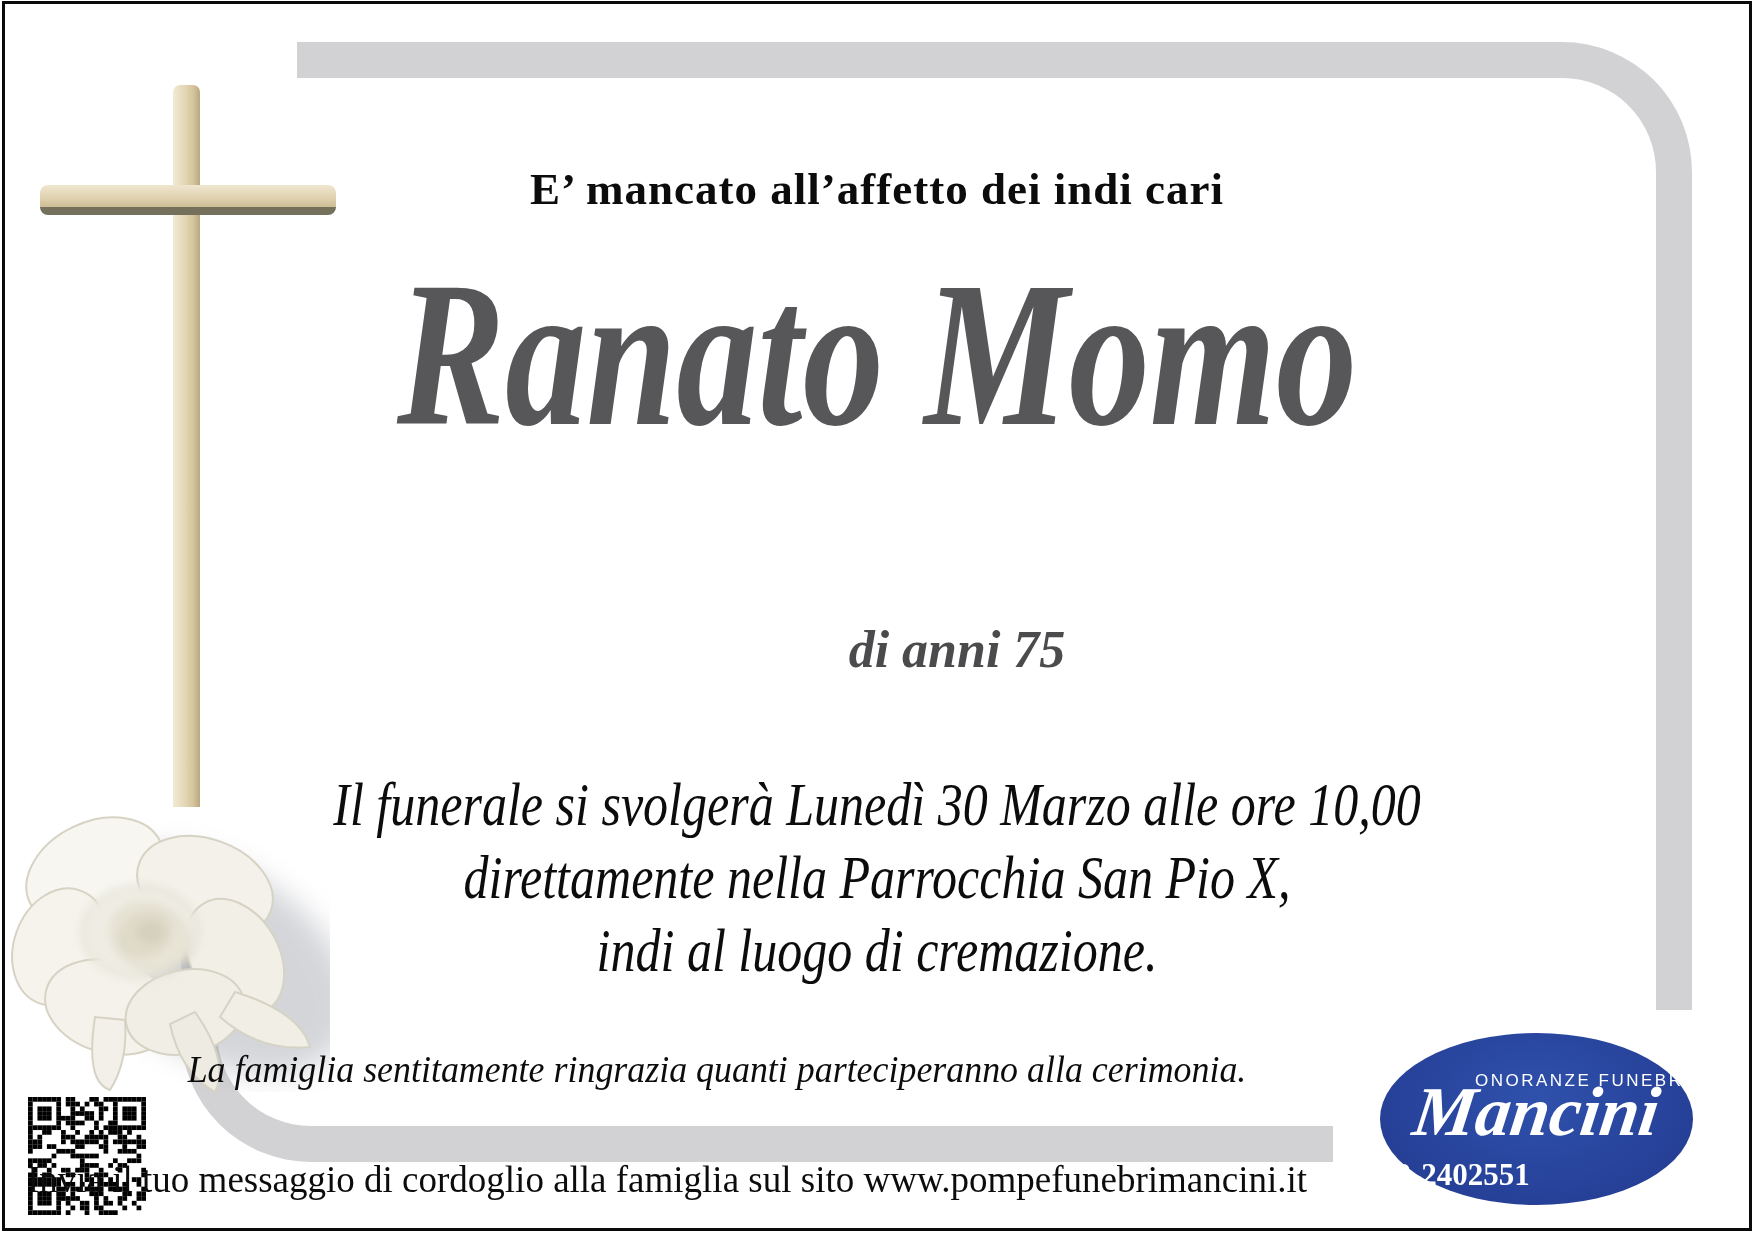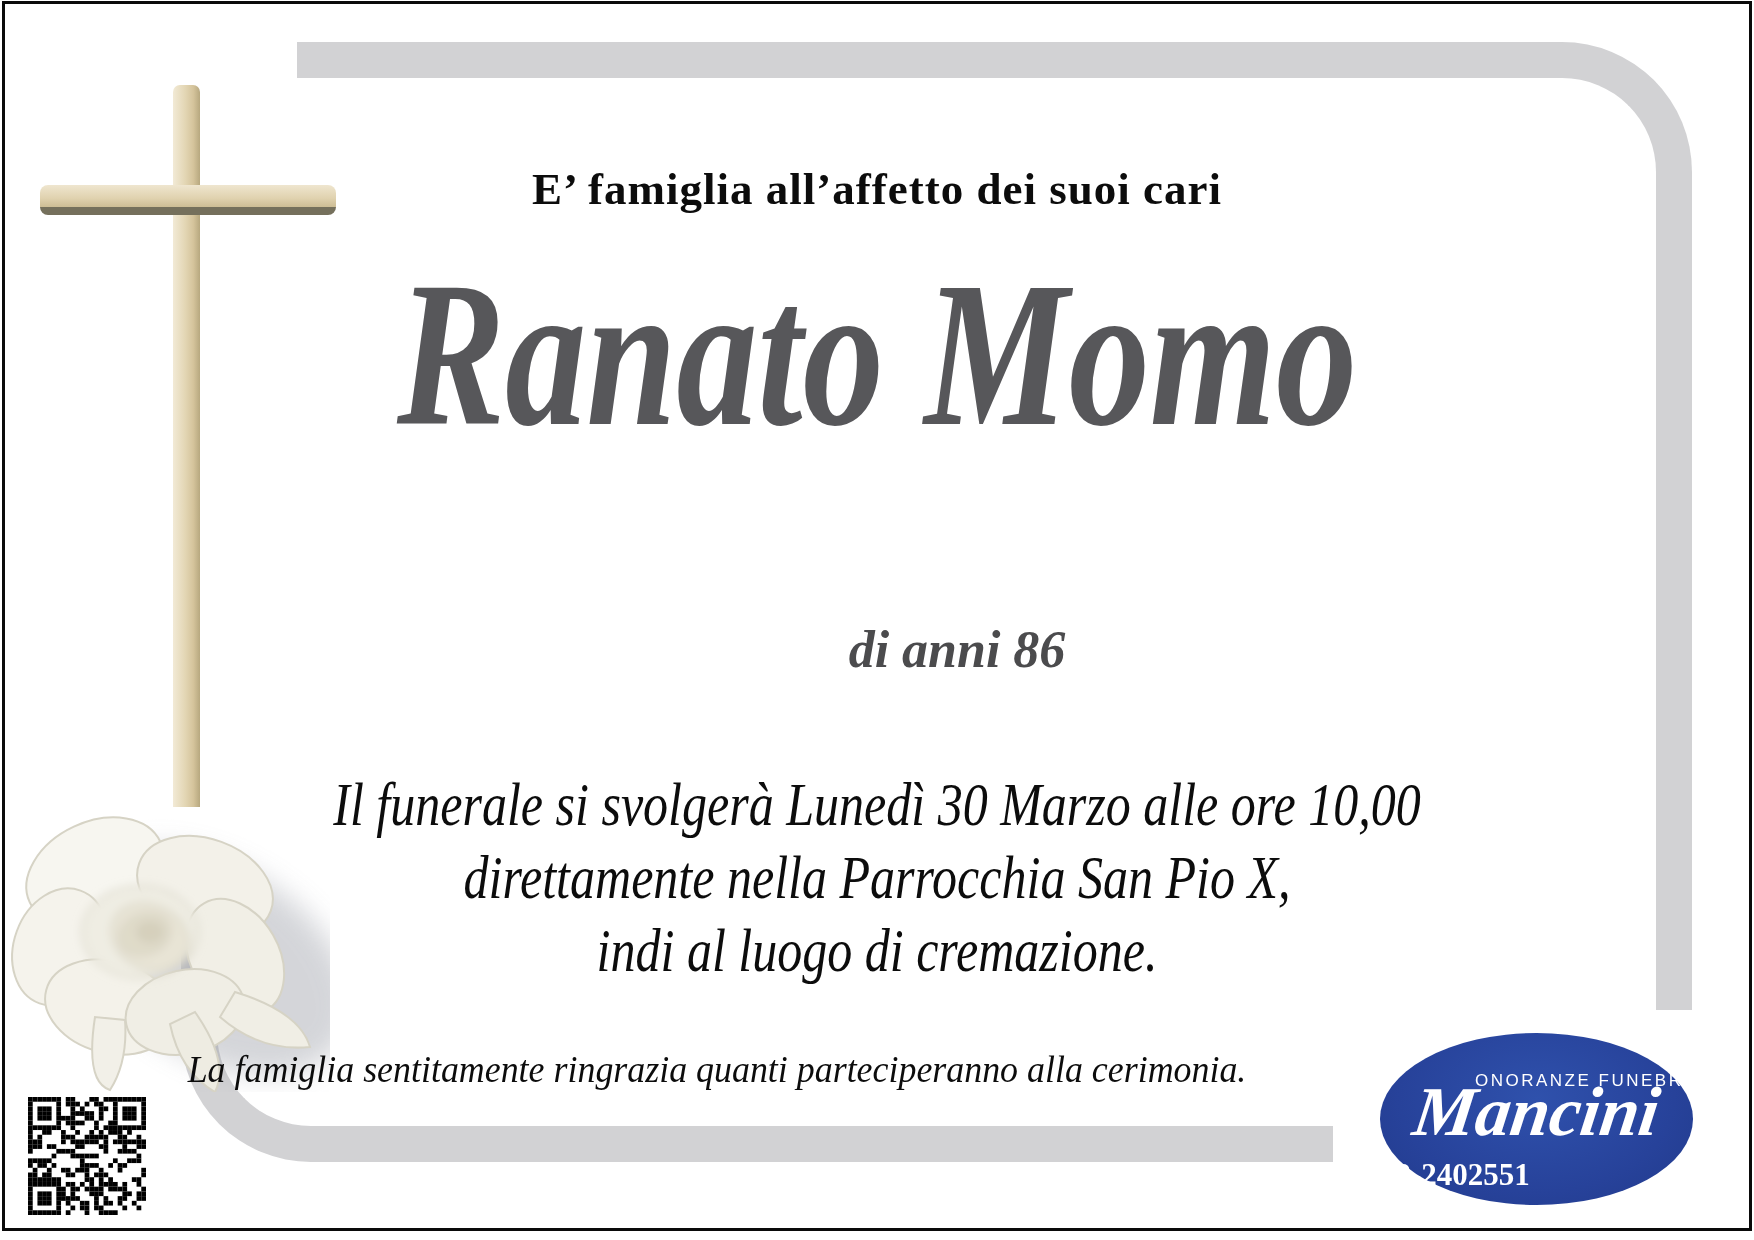--- a/index.html
+++ b/index.html
@@ -417,34 +417,35 @@
       <rect x="24.0" y="115.2" width="4.8" height="4.8"></rect>
       <rect x="28.8" y="115.2" width="4.8" height="4.8"></rect>
       <rect x="38.4" y="115.2" width="4.8" height="4.8"></rect>
       <rect x="57.6" y="115.2" width="4.8" height="4.8"></rect>
       <rect x="72.0" y="115.2" width="4.8" height="4.8"></rect>
       <rect x="76.8" y="115.2" width="4.8" height="4.8"></rect>
       <rect x="81.6" y="115.2" width="4.8" height="4.8"></rect>
       <rect x="86.4" y="115.2" width="4.8" height="4.8"></rect>
     </svg>
 
-  <div class="txt intro">E’ famiglia all’affetto dei suoi cari</div>
+  <div class="txt intro">E’ mancato all’affetto dei indi cari</div>
 
   <div class="txt name">Ranato Momo</div>
 
-  <div class="txt age">di anni 86</div>
+  <div class="txt age">di anni 75</div>
 
   <div class="txt funeral">
     <div>Il funerale si svolgerà Lunedì 30 Marzo alle ore 10,00</div>
     <div>direttamente nella Parrocchia San Pio X,</div>
     <div>indi al luogo di cremazione.</div>
   </div>
 
   <div class="txt thanks">La famiglia sentitamente ringrazia quanti parteciperanno alla cerimonia.</div>
 
+  <div class="txt footer">Invia il tuo messaggio di cordoglio alla famiglia sul sito www.pompefunebrimancini.it</div>
 
   <div class="logo">
     <div class="logo-tagline">ONORANZE FUNEBRI</div>
     <div class="logo-brand">Mancini</div>
     <div class="logo-phone">02-2402551</div>
   </div>
 
   <div class="outer-border"></div>
 </div>
 

